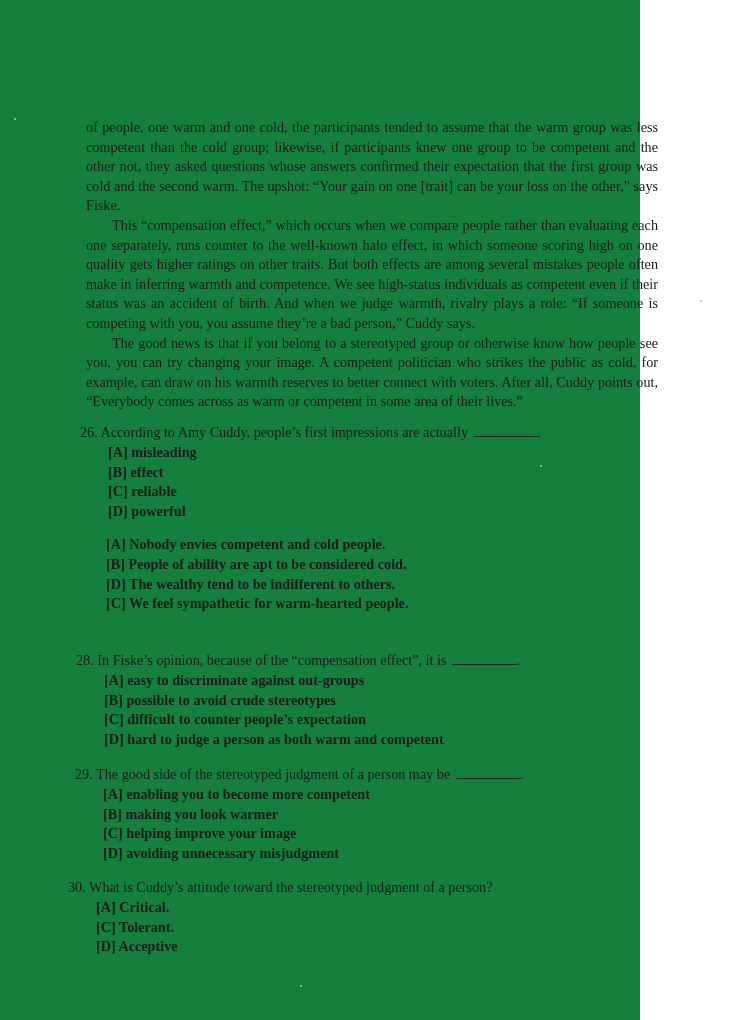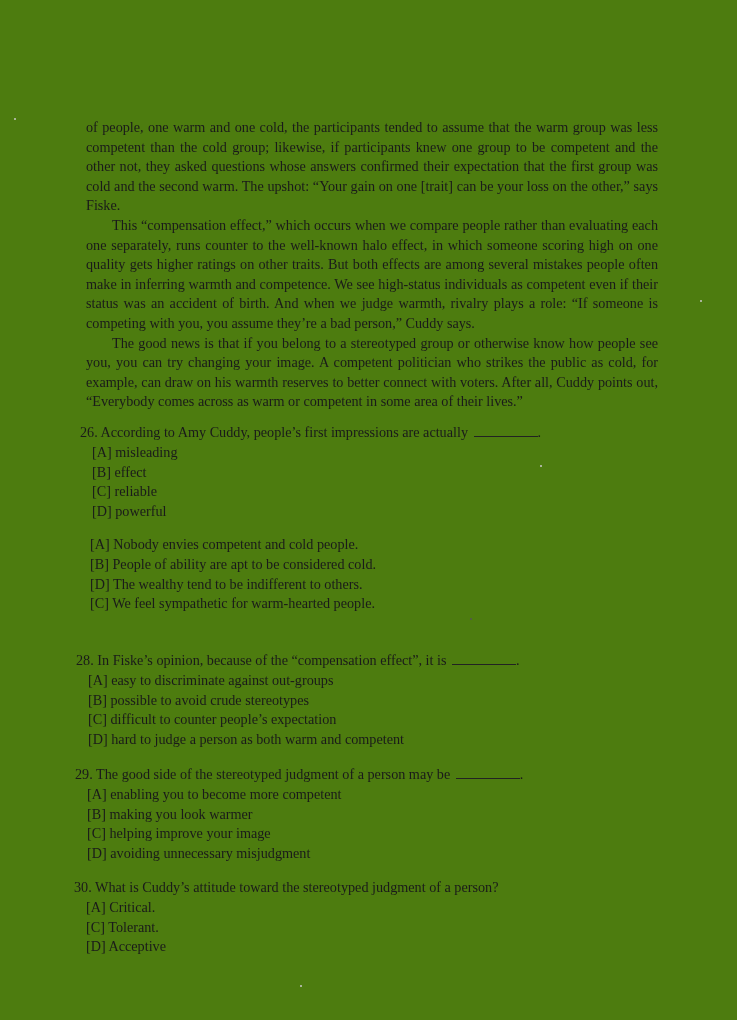--- a/index.html
+++ b/index.html
@@ -1,32 +1,32 @@
 <!DOCTYPE html>
 <html><head>
 <meta charset="utf-8">
 <style>
   html, body { margin: 0; padding: 0; }
   body {
     width: 737px; height: 1020px; background: #ffffff; position: relative; overflow: hidden;
     font-family: "Liberation Serif", "DejaVu Serif", serif; color: #1a1a1a;
   }
-  .page { position: absolute; left: 0; top: 0; width: 737px; height: 1020px; background: #4d7c0f; }
+  .page { position: absolute; left: 0; top: 0; width: 640px; height: 1020px; background: #15803d; }
   .passage { position: absolute; left: 86px; top: 118px; width: 572px; font-size: 14.2px; line-height: 19.6px; text-align: justify; }
   .passage p { margin: 0; }
   .passage p.indent { text-indent: 26px; }
   .question { position: absolute; left: 81px; width: 520px; font-size: 14.2px; line-height: 19.8px; }
   .question .stem { margin: 0; }
-  .question .opt { margin: 0 0 0 12px; }
+  .question .opt { margin: 0 0 0 28px; font-weight: bold; }
   .blank { display: inline-block; width: 64px; border-bottom: 1px solid #222; height: 12px; vertical-align: baseline; margin-left: 2px; }
   #q26 { top: 423px; left: 80px; }
   #q27 { top: 535px; left: 78px; }
   #q28 { top: 651px; left: 76px; }
   #q29 { top: 765px; left: 75px; }
-  #q30 { top: 878px; left: 74px; }
+  #q30 { top: 878px; left: 68px; }
   .speck { position: absolute; background: #c9c9c9; border-radius: 50%; width: 2px; height: 2px; }
 </style>
 </head>
 <body>
 
 <div class="page">
 
   <div class="passage">
     <p>of people, one warm and one cold, the participants tended to assume that the warm group was less competent than the cold group; likewise, if participants knew one group to be competent and the other not, they asked questions whose answers confirmed their expectation that the first group was cold and the second warm. The upshot: “Your gain on one [trait] can be your loss on the other,” says Fiske.</p>
     <p class="indent">This “compensation effect,” which occurs when we compare people rather than evaluating each one separately, runs counter to the well-known halo effect, in which someone scoring high on one quality gets higher ratings on other traits. But both effects are among several mistakes people often make in inferring warmth and competence. We see high-status individuals as competent even if their status was an accident of birth. And when we judge warmth, rivalry plays a role: “If someone is competing with you, you assume they’re a bad person,” Cuddy says.</p>

